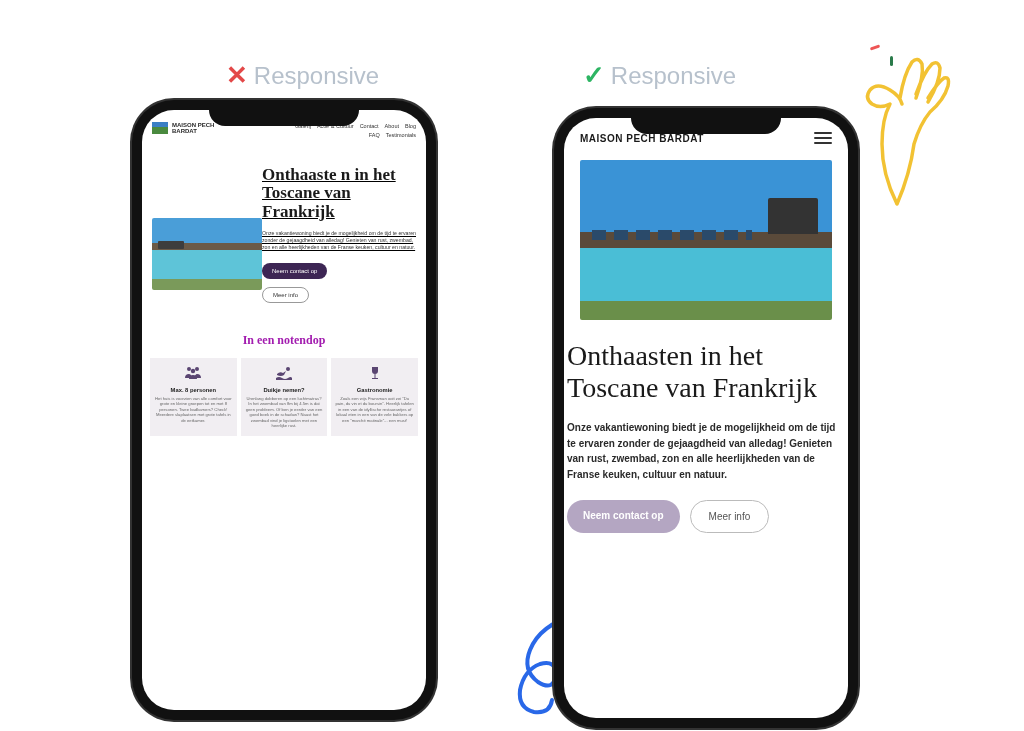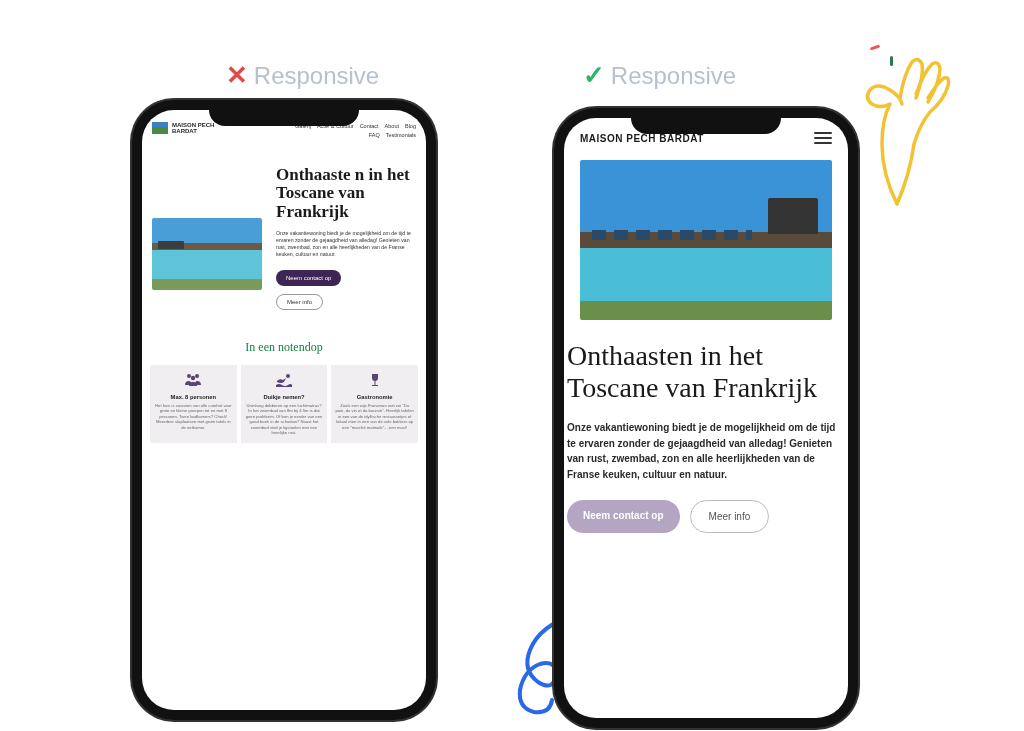--- a/index.html
+++ b/index.html
@@ -56,29 +56,29 @@
   position: relative;
 }
 
 
 .l-header { padding: 12px 10px 6px; display: flex; justify-content: space-between; align-items: flex-start; font-size: 6px; }
 .l-logo { display: flex; align-items: center; gap: 4px; }
 .l-logo-icon { width: 16px; height: 12px; background: linear-gradient(#3a7fc4 40%, #4a8a3f 40%); }
 .l-logo-text { font-size: 6px; font-weight: 800; line-height: 1; color: #2a2a2a; }
 .l-nav { text-align: right; font-size: 5.5px; color: #333; line-height: 1.6; }
 .l-nav-row { display: flex; gap: 6px; justify-content: flex-end; }
-.l-hero { display: flex; padding: 20px 10px 14px; gap: 14px; }
+.l-hero { display: flex; padding: 20px 10px 14px; gap: 0; text-decoration: underline; }
 .l-hero-img { flex: 0 0 110px; height: 72px; margin-top: 52px; background: linear-gradient(#4a9ed8 0 35%, #6b5a47 35% 45%, #5ec4d8 45% 85%, #7a9a5a 85%); border-radius: 2px; position: relative; }
 .l-hero-img::after { content:""; position:absolute; left:6px; top:32%; width:26px; height:8px; background:#3d3d3d; border-radius:1px; }
 .l-hero-text { flex: 1; }
 .l-hero h1 { font-family: Georgia, serif; font-size: 17px; font-weight: 700; line-height: 1.1; color: #1a1a1a; margin-bottom: 8px; }
 .l-hero p { font-size: 5.2px; color: #333; line-height: 1.35; margin-bottom: 8px; }
 .l-btn-primary { display: inline-block; background: #3d2654; color: #fff; font-size: 6px; padding: 5px 10px; border-radius: 12px; margin-bottom: 4px; }
 .l-btn-outline { display: inline-block; border: 1px solid #999; font-size: 6px; padding: 4px 10px; border-radius: 12px; color: #333; }
-.l-section-title { text-align: center; font-family: Georgia, serif; font-size: 12px; font-weight: 400; margin: 16px 0 10px; color: #15803d; }
+.l-section-title { text-align: center; font-family: Georgia, serif; font-size: 12px; font-weight: 700; margin: 16px 0 10px; color: #a21caf; }
 .l-cards { display: flex; gap: 4px; padding: 0 8px; }
 .l-card { flex: 1; background: #f1eef2; padding: 8px 4px; text-align: center; }
 .l-card-icon { color: #5a4572; font-size: 14px; margin-bottom: 4px; }
 .l-card h3 { font-size: 5.8px; font-weight: 700; color: #222; margin-bottom: 3px; }
 .l-card p { font-size: 4.2px; color: #666; line-height: 1.3; }
 
 
 .r-header { display: flex; justify-content: space-between; align-items: center; padding: 14px 16px 10px; }
 .r-logo { font-size: 10px; font-weight: 800; letter-spacing: 0.5px; color: #1a1a1a; }
 .r-hamburger { width: 18px; height: 12px; display: flex; flex-direction: column; justify-content: space-between; }

